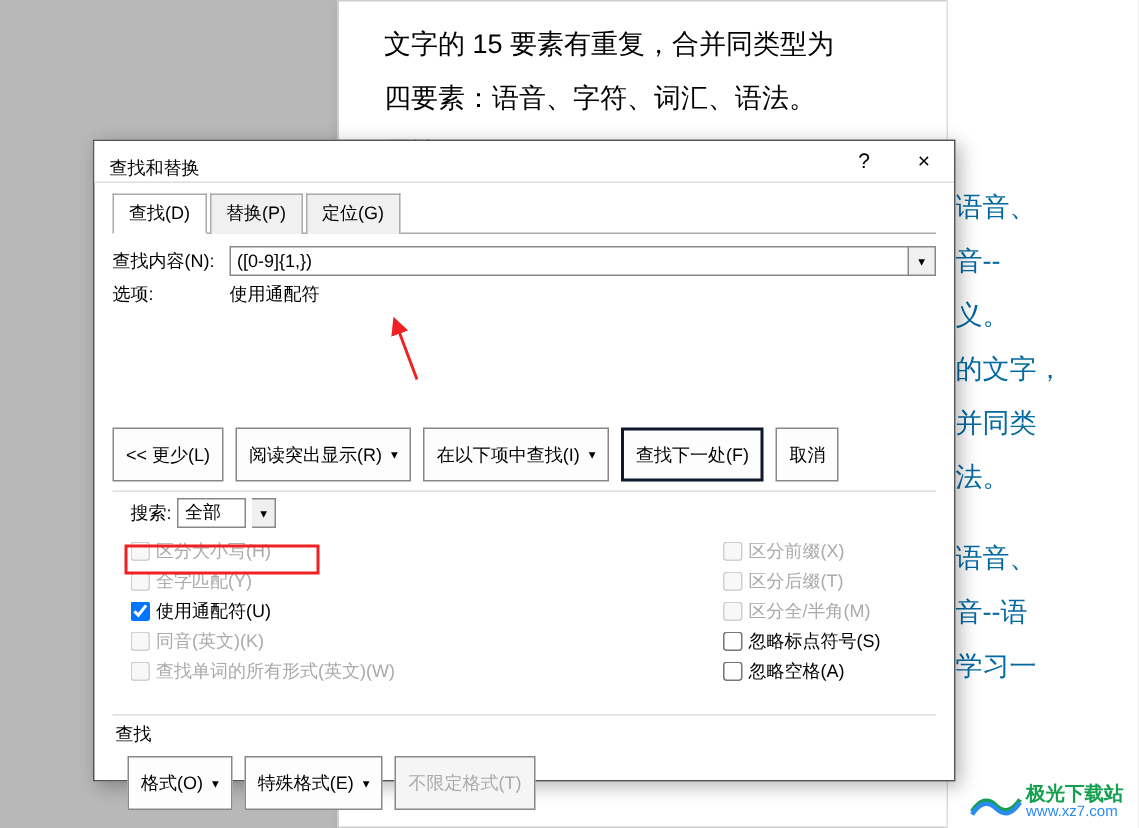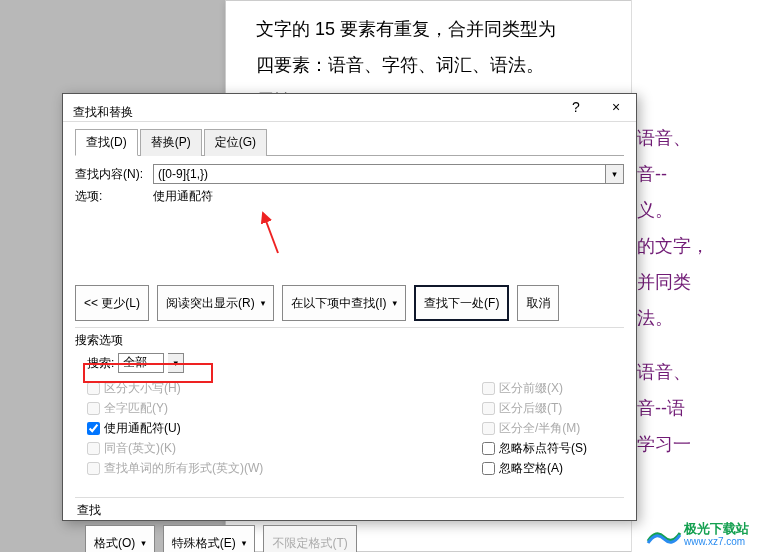--- a/index.html
+++ b/index.html
@@ -40,21 +40,21 @@
       position: absolute;
       right: 0;
       top: 0;
       width: 128px;
       height: 552px;
       background: #fff;
       border-left: 1px solid #ddd;
       padding: 120px 5px 0 5px;
       font-size: 18px;
       line-height: 2;
-      color: #701a75;
+      color: #0369a1;
     }
     
     
     .dialog {
       position: absolute;
       top: 93px;
       left: 62px;
       width: 575px;
       height: 428px;
       background: #fff;
@@ -340,21 +340,20 @@
     <div class="btn-row">
       <button class="btn">&lt;&lt; 更少(L)</button>
       <button class="btn btn-dd">阅读突出显示(R)</button>
       <button class="btn btn-dd">在以下项中查找(I)</button>
       <button class="btn primary">查找下一处(F)</button>
       <button class="btn">取消</button>
     </div>
 
     <hr class="sep">
 
-    <div class="section-label">搜索选项</div>
     <div class="search-dir-row">
       <span>搜索:</span>
       <span class="select" style="width:46px">全部</span>
       <div class="select-btn">
         <span>▾</span>
       </div>
     </div>
 
     <div class="checkbox-grid">
       <div class="checkbox-col left">

